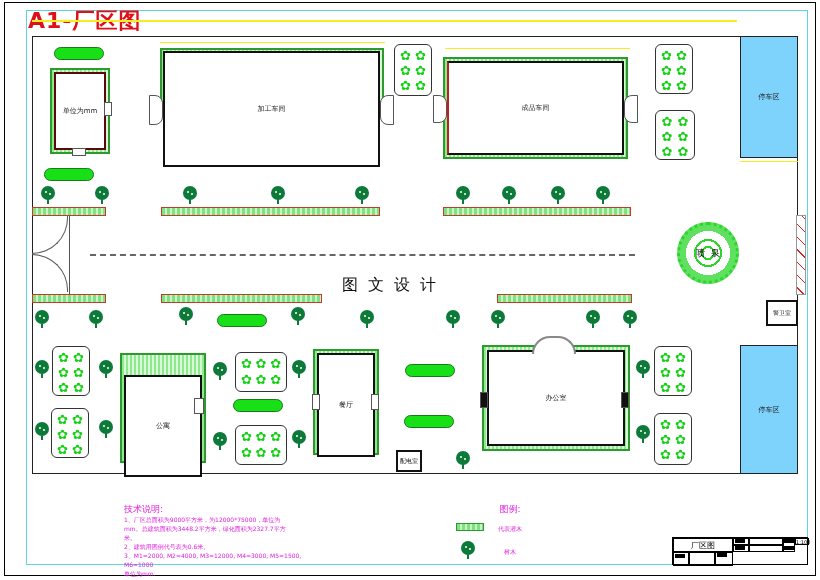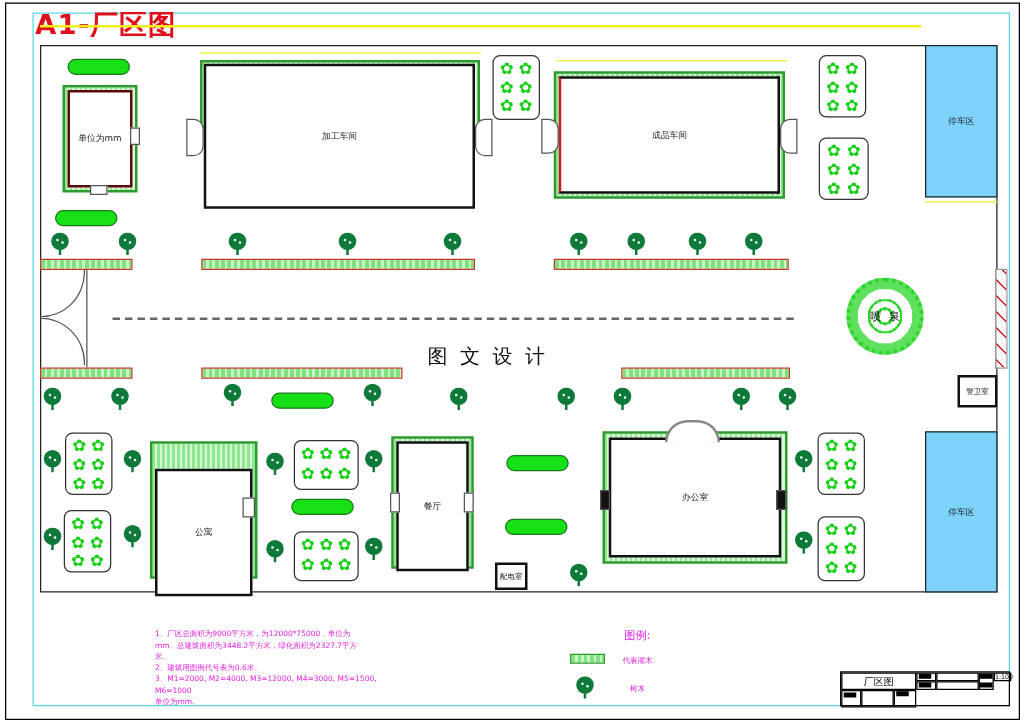--- a/index.html
+++ b/index.html
@@ -301,20 +301,21 @@
     <span class="shrub">✿</span>
   <span class="shrub">✿</span>
     <span class="shrub">✿</span>
 </div>
 
 <div class="abs parking" style="left:740px;top:345px;width:58px;height:129px;">
     <span>停车区</span>
   </div>
 
 <div class="abs notes" style="left:124px;top:503px;width:200px;">
+  <div class="h">技术说明:</div>
   <div>1、厂区总面积为9000平方米，为12000*75000，单位为</div>
   <div>mm。总建筑面积为3448.2平方米，绿化面积为2327.7平方</div>
   <div>米。</div>
   <div>2、建筑用图例代号表为0.6米。</div>
   <div>3、M1=2000, M2=4000, M3=12000, M4=3000, M5=1500, M6=1000</div>
   <div>单位为mm.</div>
 </div>
 
 <div class="abs notes" style="left:450px;top:503px;width:120px;height:60px;text-align:center;">
   <div class="h">图例:</div>

